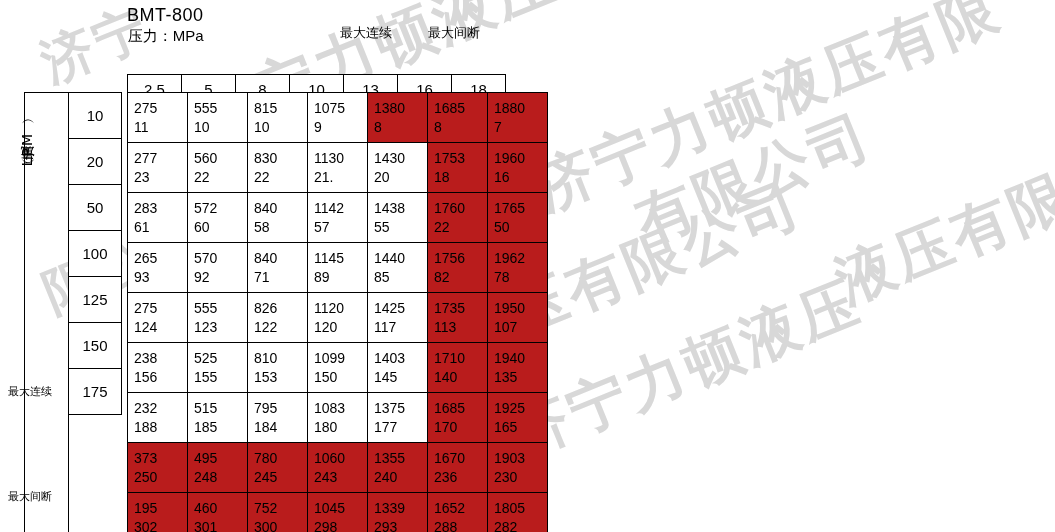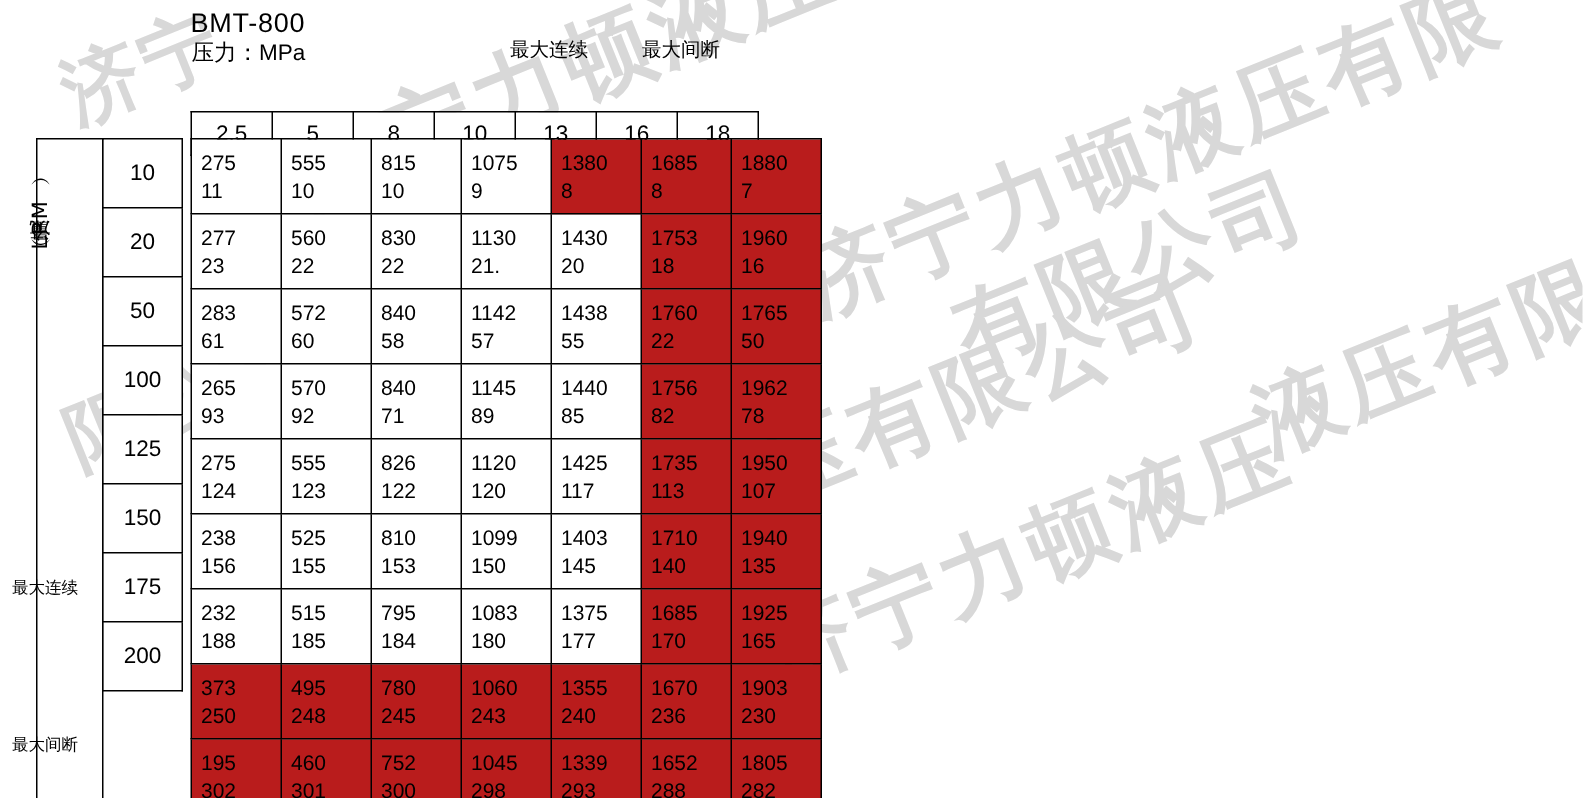--- a/index.html
+++ b/index.html
@@ -206,23 +206,20 @@
       </tr>
       <tr>
         <td>125</td>
       </tr>
       <tr>
         <td>150</td>
       </tr>
       <tr>
         <td>175</td>
       </tr>
-      <tr>
-        <td>200</td>
-      </tr>
     </tbody>
 </table>
 
 <table id="data-table">
   <tbody id="data-body">
       <tr>
         <td>
           <span class="v1">275</span>
           <span class="v2">11</span>
         </td>

